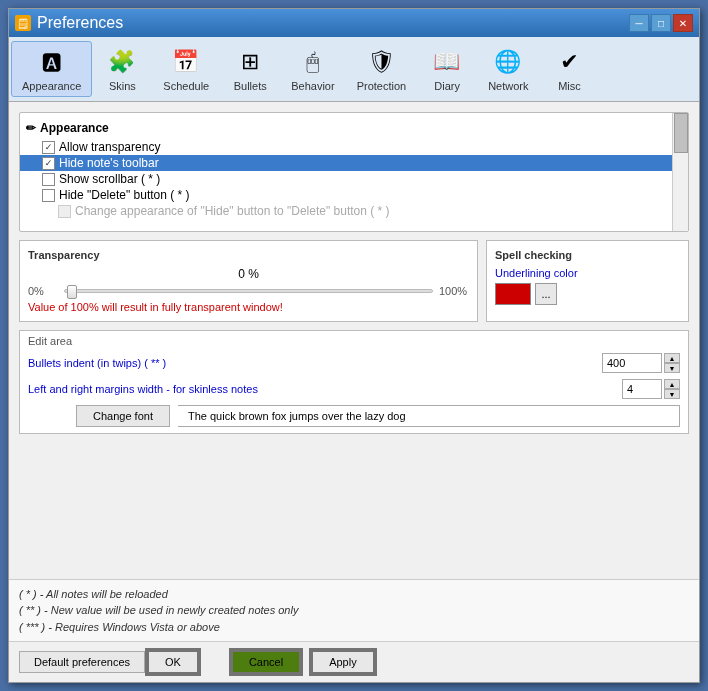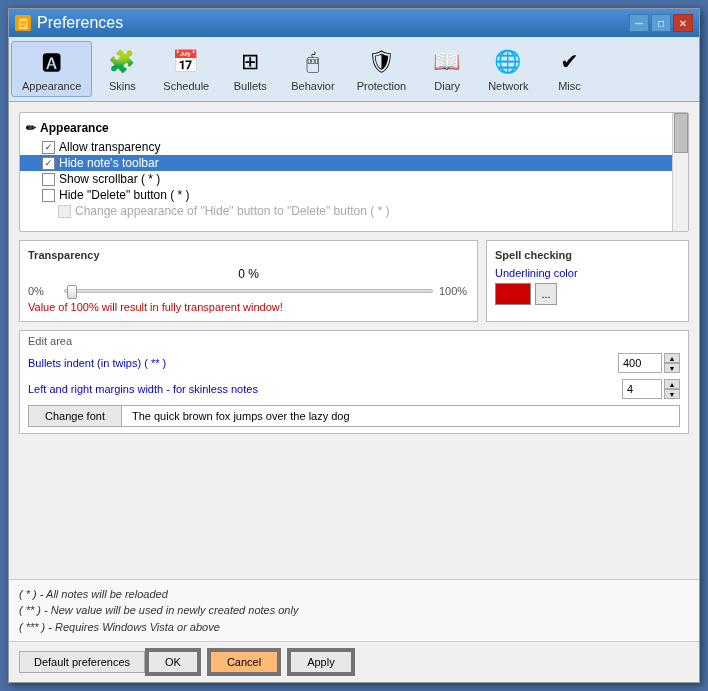--- a/index.html
+++ b/index.html
@@ -279,21 +279,21 @@
     .form-label {
       font-size: 11px;
       color: #0000cc;
     }
     .form-control {
       display: flex;
       align-items: center;
       gap: 2px;
     }
     .input-box {
-      width: 44px;
+      width: 60px;
       height: 20px;
       border: 1px solid #aaa;
       padding: 1px 4px;
       font-size: 11px;
       background: white;
     }
     .spin-btn {
       display: flex;
       flex-direction: column;
     }
@@ -303,21 +303,22 @@
       background: #e0e0e0;
       border: 1px solid #aaa;
       display: flex;
       align-items: center;
       justify-content: center;
       font-size: 7px;
       cursor: pointer;
     }
     .font-row {
       display: flex;
-      gap: 0;
+      gap: 8px;
+      margin-left: 48px;
     }
     .change-font-btn {
       padding: 4px 16px;
       background: #e8e8e8;
       border: 1px solid #aaa;
       cursor: pointer;
       font-size: 11px;
     }
     .font-preview {
       flex: 1;
@@ -360,21 +361,21 @@
       display: flex;
       gap: 6px;
     }
     .ok-btn, .cancel-btn, .apply-btn {
       padding: 4px 16px;
       border: 4px solid #737373;
       cursor: pointer;
       font-size: 11px;
     }
     .ok-btn { background: #e8e8e8; }
-    .cancel-btn { background: #fdba74; }
+    .cancel-btn { background: #4d7c0f; margin-left: 22px; }
     .apply-btn { background: #e8e8e8; }
     .panel-wrapper {
       border: 1px solid #bbb;
       background: white;
       position: relative;
     }
     .edit-area-title {
       font-size: 11px;
       font-weight: normal;
       color: #555;

